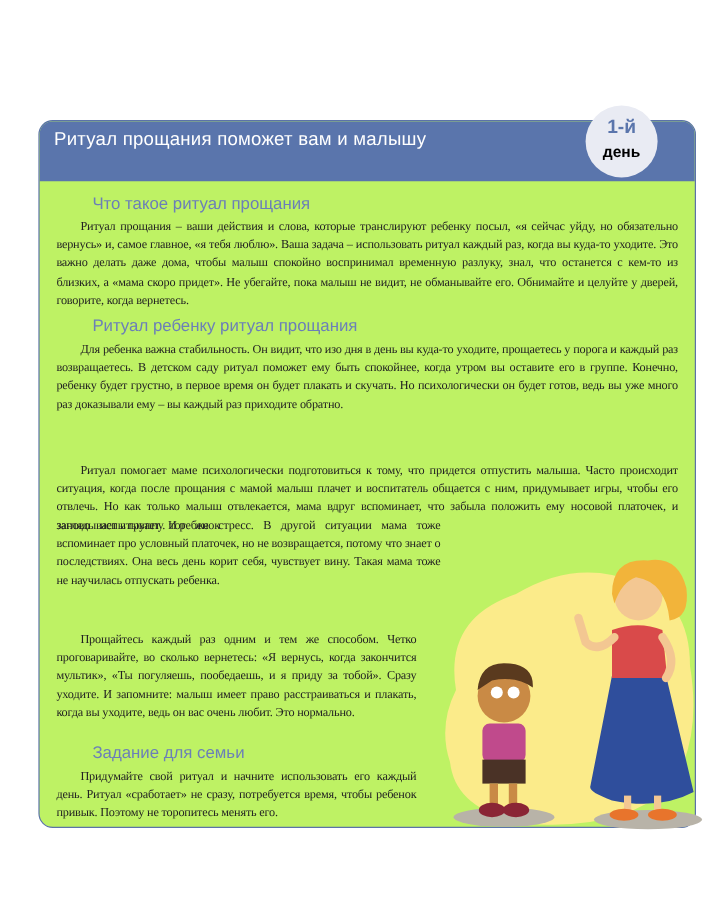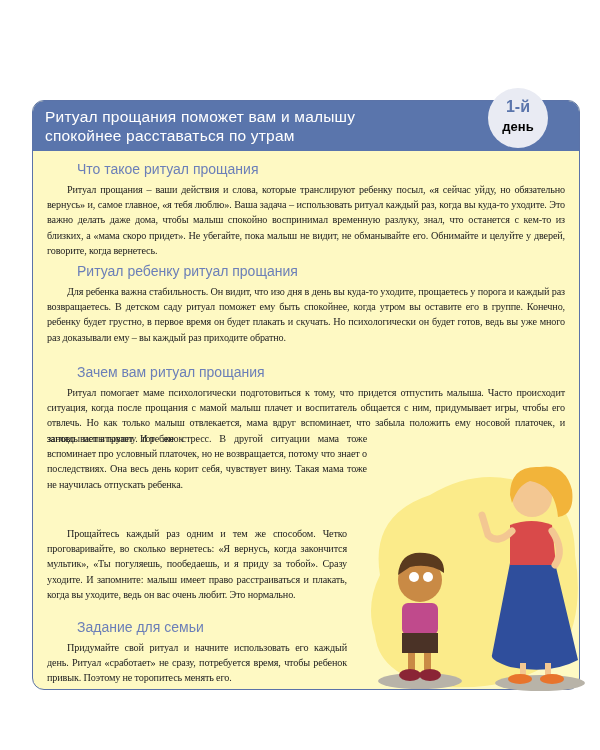--- a/index.html
+++ b/index.html
@@ -1,19 +1,19 @@
 <!DOCTYPE html>
 <html><head>
 <meta charset="utf-8">
 <style>
   html, body { margin:0; padding:0; }
   body { width:600px; height:750px; background:#ffffff; position:relative; overflow:hidden;
          font-family:"DejaVu Sans", sans-serif; }
   .card { position:absolute; left:32px; top:100px; width:546px; height:588px;
-          border:1.5px solid #5b73a8; border-radius:12px; background:#fef9c3; overflow:hidden; }
+          border:1.5px solid #5b73a8; border-radius:12px; background:#bef264; overflow:hidden; }
   .header { position:absolute; left:0; top:0; width:100%; height:50px; background:#5a75ac;
             border-radius:10px 10px 0 0; }
   .header-title { position:absolute; left:12px; top:6px; color:#ffffff; font-size:15.5px;
             line-height:19px; font-family:"Liberation Sans", sans-serif; letter-spacing:0.2px; }
   .badge { position:absolute; left:488px; top:88px; width:60px; height:60px; border-radius:50%;
            background:#e9ebf3; text-align:center; z-index:5; }
   .badge-num { display:block; color:#5a75ac; font-weight:bold; font-size:16px; line-height:26px;
                margin-top:6px; font-family:"Liberation Sans", sans-serif; }
   .badge-day { display:block; color:#000000; font-weight:bold; font-size:13px; line-height:13px;
                font-family:"Liberation Sans", sans-serif; }
@@ -24,31 +24,29 @@
           letter-spacing:-0.15px; }
   .illus { position:absolute; left:360px; top:455px; width:228px; height:240px; z-index:3; }
 </style>
 </head>
 <body>
 
 <div class="card">
   <div class="header">
     <div class="header-title">
       <span>Ритуал прощания поможет вам и малышу</span><br>
-      <span>спокойнее расставаться по утрам</span>
     </div>
   </div>
 
   <div class="section-title" style="top:60px;text-align:center;">Что такое ритуал прощания</div>
   <div class="para" style="top:81px; width:518px;">Ритуал прощания – ваши действия и слова, которые транслируют ребенку посыл, «я сейчас уйду, но обязательно вернусь» и, самое главное, «я тебя люблю». Ваша задача – использовать ритуал каждый раз, когда вы куда-то уходите. Это важно делать даже дома, чтобы малыш спокойно воспринимал временную разлуку, знал, что останется с кем-то из близких, а «мама скоро придет». Не убегайте, пока малыш не видит, не обманывайте его. Обнимайте и целуйте у дверей, говорите, когда вернетесь.</div>
 
   <div class="section-title" style="top:162px;">Ритуал ребенку ритуал прощания</div>
   <div class="para" style="top:183px; width:518px;">Для ребенка важна стабильность. Он видит, что изо дня в день вы куда-то уходите, прощаетесь у порога и каждый раз возвращаетесь. В детском саду ритуал поможет ему быть спокойнее, когда утром вы оставите его в группе. Конечно, ребенку будет грустно, в первое время он будет плакать и скучать. Но психологически он будет готов, ведь вы уже много раз доказывали ему – вы каждый раз приходите обратно.</div>
 
-  <div class="section-title" style="top:263px;">Зачем вам ритуал прощания</div>
   <div class="para" style="top:284px; width:518px;">Ритуал помогает маме психологически подготовиться к тому, что придется отпустить малыша. Часто происходит ситуация, когда после прощания с мамой малыш плачет и воспитатель общается с ним, придумывает игры, чтобы его отвлечь. Но как только малыш отвлекается, мама вдруг вспоминает, что забыла положить ему носовой платочек, и заглядывает в группу. И ребенок</div>
   <div class="para" style="top:330px; width:320px; text-indent:0;">заново испытывает тот же стресс. В другой ситуации мама тоже вспоминает про условный платочек, но не возвращается, потому что знает о последствиях. Она весь день корит себя, чувствует вину. Такая мама тоже не научилась отпускать ребенка.</div>
 
   <div class="para" style="top:425px; width:300px;">Прощайтесь каждый раз одним и тем же способом. Четко проговаривайте, во сколько вернетесь: «Я вернусь, когда закончится мультик», «Ты погуляешь, пообедаешь, и я приду за тобой». Сразу уходите. И запомните: малыш имеет право расстраиваться и плакать, когда вы уходите, ведь он вас очень любит. Это нормально.</div>
 
   <div class="section-title" style="top:518px;">Задание для семьи</div>
   <div class="para" style="top:539px; width:300px;">Придумайте свой ритуал и начните использовать его каждый день. Ритуал «сработает» не сразу, потребуется время, чтобы ребенок привык. Поэтому не торопитесь менять его.</div>
 </div>
 
 <div class="badge">

